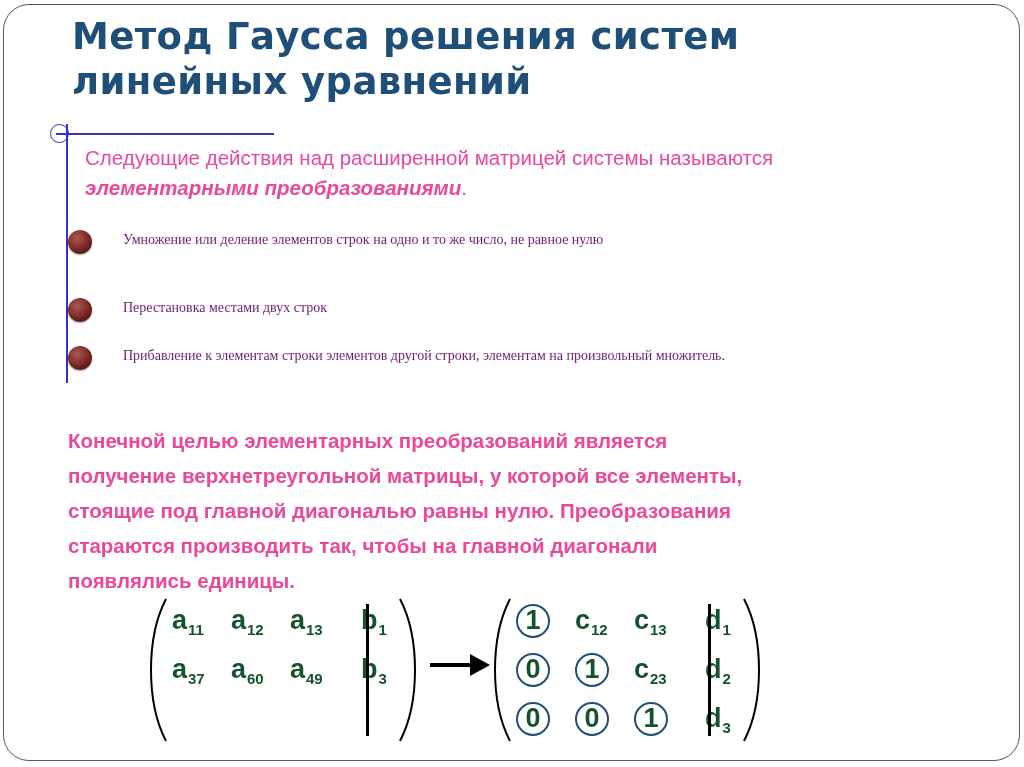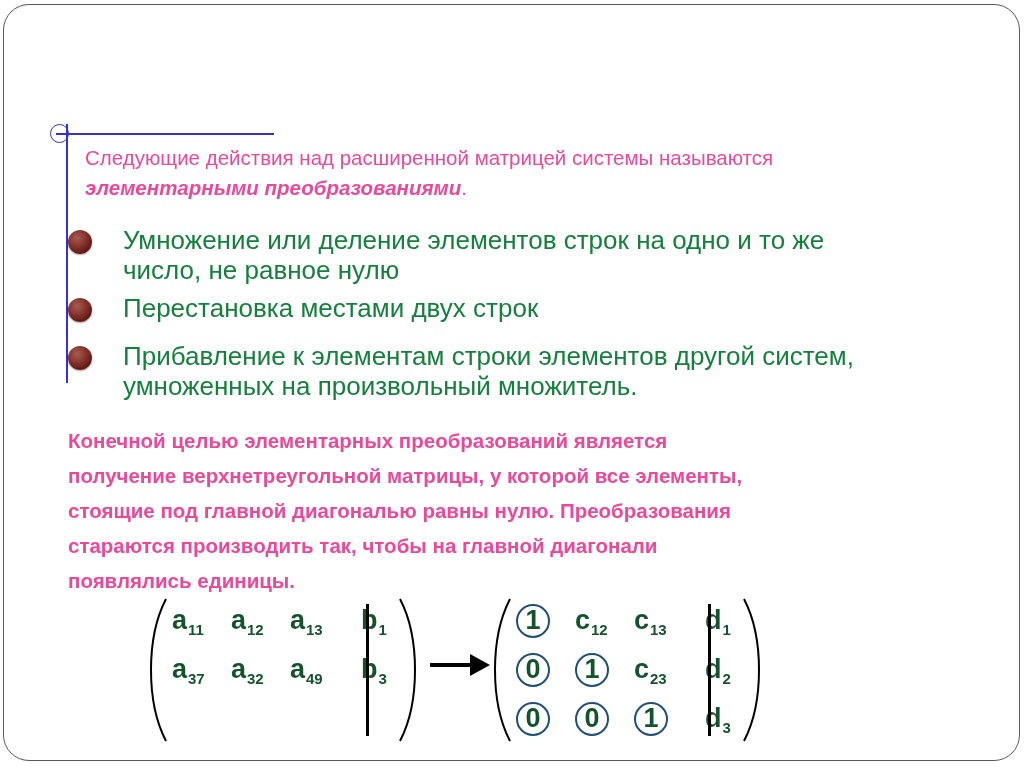--- a/index.html
+++ b/index.html
@@ -118,23 +118,23 @@
     height: 24px;
     border-radius: 50%;
     background: radial-gradient(circle at 38% 33%, #a85b55 0%, #8e3b35 32%, #6d211d 62%, #3a0d0b 100%);
     box-shadow: 0 1px 2px rgba(0,0,0,0.35);
   }
   .bullet-text {
     position: absolute;
     left: 55px;
     top: 0px;
     width: 740px;
-    color: #15803d;
-    font-family: Liberation Sans, sans-serif;
-    font-size: 26px;
+    color: #701a75;
+    font-family: Liberation Serif, serif;
+    font-size: 14px;
     line-height: 30px;
     white-space: pre-wrap;
   }
   #bullet-0 { top: 225px; }
   #bullet-1 { top: 293px; }
   #bullet-2 { top: 341px; }
 
   
   .matrix-area {
     position: absolute;
@@ -225,38 +225,42 @@
     height: 30px;
   }
 </style>
 </head>
 <body>
 
 <div id="slide">
 
   <div class="card-border"></div>
 
+  <div class="title">
+    <span class="ln">Метод Гаусса решения систем</span>
+    <span class="ln">линейных уравнений</span>
+  </div>
 
   <div class="deco-hline"></div>
   <div class="deco-circle"></div>
   <div class="deco-vline"></div>
 
   <div class="para" id="para-intro"><span>Следующие действия над расширенной матрицей системы называются </span><b>элементарными преобразованиями</b><span>.</span></div>
 
   <div class="bullet-row" id="bullet-0">
     <span class="bullet-dot"></span>
     <span class="bullet-text">Умножение или деление элементов строк на одно и то же число, не равное нулю</span>
   </div>
   <div class="bullet-row" id="bullet-1">
     <span class="bullet-dot"></span>
     <span class="bullet-text">Перестановка местами двух строк</span>
   </div>
   <div class="bullet-row" id="bullet-2">
     <span class="bullet-dot"></span>
-    <span class="bullet-text">Прибавление к элементам строки элементов другой систем, умноженных на произвольный множитель.</span>
+    <span class="bullet-text">Прибавление к элементам строки элементов другой строки, элементам на произвольный множитель.</span>
   </div>
 
   <div class="para" id="para-final">Конечной целью элементарных преобразований является получение верхнетреугольной матрицы, у которой все элементы, стоящие под главной диагональю равны нулю. Преобразования стараются производить так, чтобы на главной диагонали появлялись единицы.</div>
 
   <div class="matrix-area">
 
     <div class="matrix" id="matrix-left">
       <div class="paren paren-left">
         <svg width="22" height="148" viewBox="0 0 22 148">
             <path d="M18 3 C6 26, 3 52, 3 74 C3 96, 6 122, 18 145" fill="none" stroke="#000" stroke-width="2"></path>
@@ -264,21 +268,21 @@
       </div>
       <div class="mrows">
           <div class="mrow">
             <div class="mcell"><span class="glyph">a<sub>11</sub></span></div>
             <div class="mcell"><span class="glyph">a<sub>12</sub></span></div>
             <div class="mcell"><span class="glyph">a<sub>13</sub></span></div>
             <div class="mcell aug"><span class="glyph">b<sub>1</sub></span></div>
           </div>
           <div class="mrow">
             <div class="mcell"><span class="glyph">a<sub>37</sub></span></div>
-            <div class="mcell"><span class="glyph">a<sub>32</sub></span></div>
+            <div class="mcell"><span class="glyph">a<sub>60</sub></span></div>
             <div class="mcell"><span class="glyph">a<sub>49</sub></span></div>
             <div class="mcell aug"><span class="glyph">b<sub>3</sub></span></div>
           </div>
         </div>
       <div class="vbar"></div>
       <div class="paren paren-right">
         <svg width="22" height="148" viewBox="0 0 22 148">
             <path d="M4 3 C16 26, 19 52, 19 74 C19 96, 16 122, 4 145" fill="none" stroke="#000" stroke-width="2"></path>
           </svg>
       </div>

